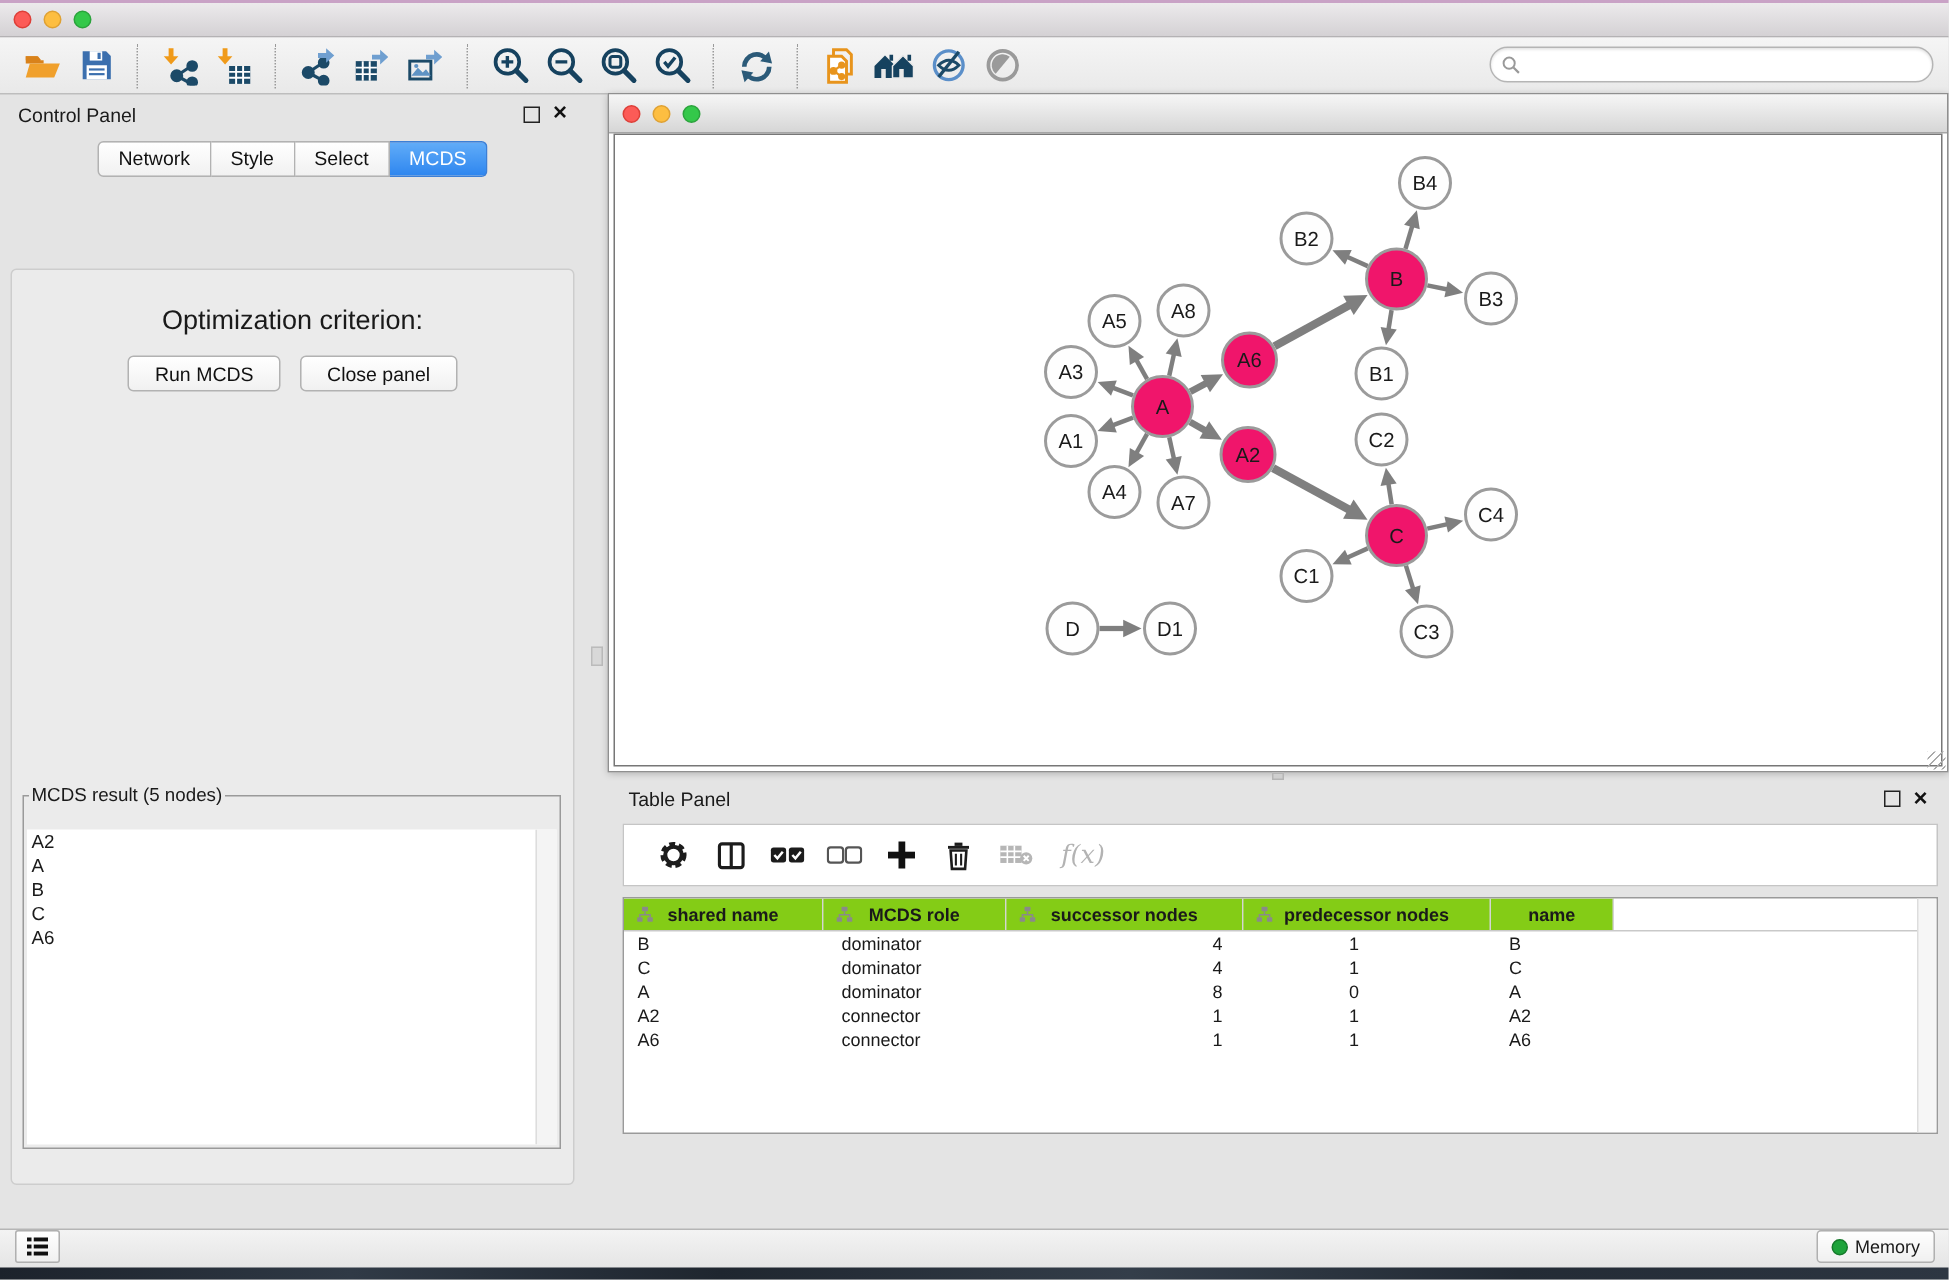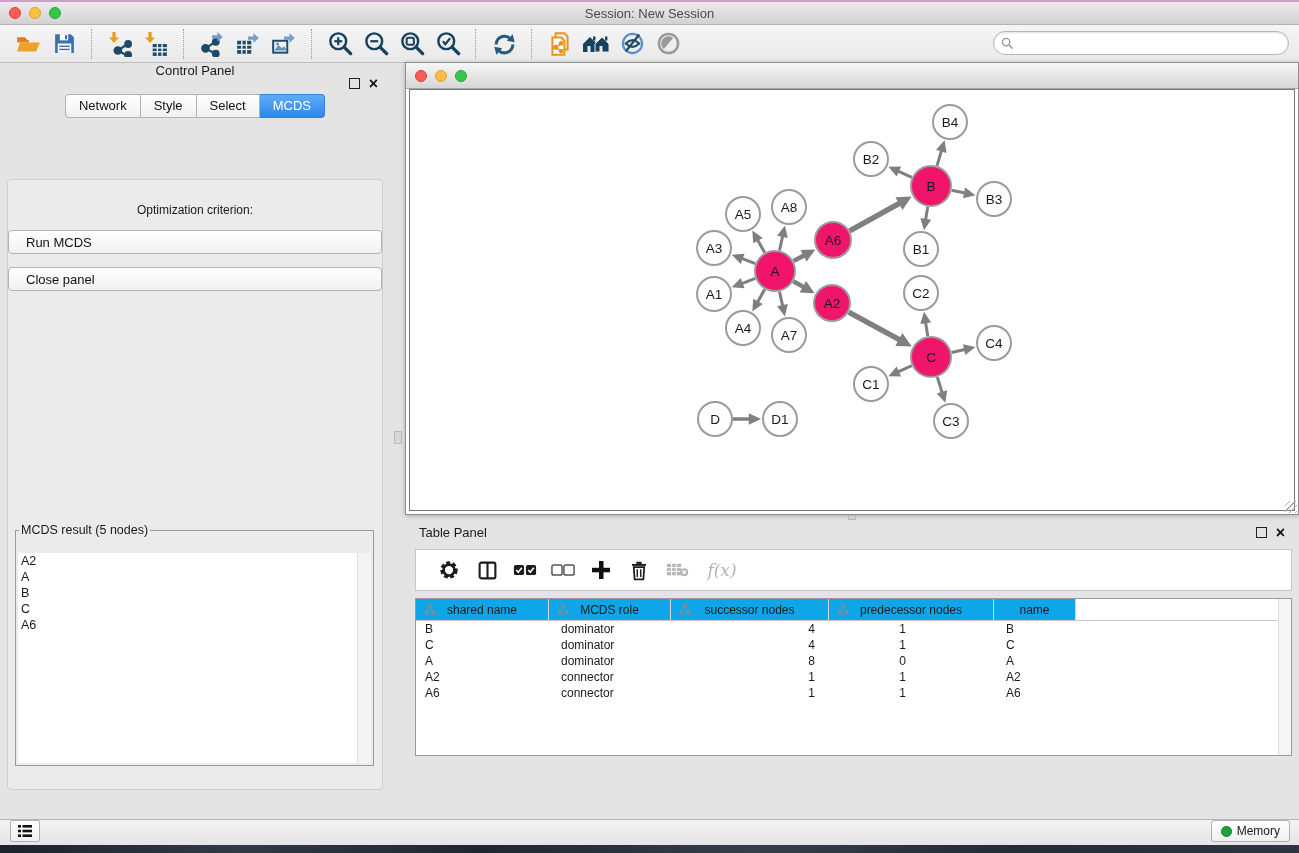--- a/index.html
+++ b/index.html
@@ -31,49 +31,49 @@
   .tsep{width:1px;height:30px;border-left:1px dotted #9a9a9a;margin:0 9px;flex:none;}
   .search-field{
     position:absolute;right:10px;top:6px;width:294px;height:22px;
     background:#fff;border:1px solid #b5b5b5;border-radius:12px;
     box-shadow:inset 0 1px 2px rgba(0,0,0,.12);display:flex;align-items:center;
   }
   .search-field input{border:none;outline:none;background:transparent;flex:1;font-size:12px;margin-right:8px;}
   .search-field svg{margin:0 4px 0 7px;}
   
   .control-panel{position:absolute;left:0;top:63px;width:390px;bottom:33px;}
-  .cp-header{height:26px;display:flex;align-items:center;padding:0 12px;font-size:13px;flex-direction:column;}
+  .cp-header{height:26px;display:flex;align-items:center;padding:0 12px;font-size:13px;}
   .panel-head-icons{margin-left:auto;display:flex;align-items:center;gap:9px;}
   .float-ico{width:9px;height:9px;border:1.6px solid #222;display:inline-block;}
   .close-x{font-size:16px;font-weight:bold;line-height:10px;color:#111;}
   .cp-tabs{display:flex;justify-content:center;position:relative;z-index:2;margin-top:5px;}
   .seg-tab{
     height:22px;line-height:22px;padding:0 13px;font-size:13px;background:linear-gradient(#ffffff,#f1f1f1);
     border:1px solid #b2b2b2;border-left-width:0;color:#111;
   }
   .seg-tab:first-child{border-left-width:1px;border-radius:4px 0 0 4px;}
   .seg-tab:last-child{border-radius:0 4px 4px 0;}
   .seg-tab.active{background:linear-gradient(#61acf8,#2e86ef);border-color:#3c7fd6;color:#fff;}
   .cp-content{
     position:absolute;left:7px;right:7px;top:116px;bottom:30px;
     background:#ebebeb;border:1px solid #cdcdcd;border-radius:4px;
   }
-  .opt-label{text-align:center;margin-top:23px;font-size:12px;}
+  .opt-label{text-align:center;margin-top:23px;font-size:18px;}
   .criterion-select{
     width:312px;height:24px;margin:15px auto 0;background:#fff;border:1px solid #b0b0b0;border-radius:4px;
     position:relative;box-sizing:border-box;display:flex;align-items:center;font-size:13px;
   }
   .criterion-select .val{padding-left:8px;white-space:nowrap;}
   .stepper{
     position:absolute;right:-1px;top:-1px;width:22px;height:24px;border-radius:0 4px 4px 0;
     background:linear-gradient(#6db4f9,#3a8df0);display:flex;flex-direction:column;align-items:center;justify-content:center;gap:2px;
   }
   .chev-up{width:0;height:0;border-left:4px solid transparent;border-right:4px solid transparent;border-bottom:5px solid #fff;}
   .chev-down{width:0;height:0;border-left:4px solid transparent;border-right:4px solid transparent;border-top:5px solid #fff;}
-  .cp-buttons{display:flex;justify-content:center;gap:13px;margin-top:13px;flex-direction:column;}
+  .cp-buttons{display:flex;justify-content:center;gap:13px;margin-top:13px;}
   .mac-btn{
     height:22px;padding:0 17px;font-size:13px;background:linear-gradient(#ffffff,#f1f1f1);
     border:1px solid #b2b2b2;border-radius:4px;display:flex;align-items:center;color:#111;
   }
   .result-fieldset{
     position:absolute;left:7px;right:8px;top:343px;bottom:23px;
     border:1px solid #9a9a9a;margin:0;padding:1px;
   }
   .result-fieldset legend{font-size:12.5px;padding:0 2px;margin-left:2px;}
   .result-list{position:absolute;left:2px;right:2px;top:16px;bottom:2px;background:#fff;overflow:hidden;}
@@ -108,22 +108,22 @@
     display:flex;align-items:center;padding-left:14px;gap:0;box-sizing:border-box;
   }
   .tp-btn{width:38px;height:34px;display:flex;align-items:center;justify-content:center;flex:none;}
   .fx{font-family:"DejaVu Serif",serif;font-style:italic;font-size:17px;color:#b3b3b3;}
   .node-table{
     position:absolute;left:10px;right:7px;top:78px;bottom:64px;background:#fff;border:1px solid #9a9a9a;
     box-sizing:border-box;overflow:hidden;
   }
   .thead{display:flex;height:21px;border-bottom:1px solid #c9c9c9;font-size:12px;}
   .hcell{
-    position:relative;background:#0ea5e9;border-right:1px solid #d4d4d4;box-sizing:border-box;
-    display:flex;align-items:center;justify-content:center;height:21px;flex:none;
+    position:relative;background:#84cc16;border-right:1px solid #d4d4d4;box-sizing:border-box;
+    display:flex;align-items:center;justify-content:center;height:21px;flex:none;font-weight:bold;
   }
   .hcell .hicon{position:absolute;left:8px;top:5px;}
   .trow{display:flex;height:16px;font-size:12px;align-items:center;}
   .tcell{flex:none;box-sizing:border-box;white-space:nowrap;overflow:hidden;}
   .tcell.num{text-align:right;}
   .table-scroll{position:absolute;right:0;top:0;bottom:0;width:12px;background:#f6f6f6;border-left:1px solid #ddd;}
   .tp-tabs{position:absolute;left:0;right:0;bottom:9px;display:flex;justify-content:center;}
   
   .statusbar{
     position:absolute;left:0;bottom:8px;right:0;height:25px;
@@ -145,21 +145,20 @@
 </style>
 </head>
 <body>
 
 <div class="titlebar">
   <div class="traffic">
     <span class="light red"></span>
     <span class="light yellow"></span>
     <span class="light green"></span>
   </div>
-  <div class="title">Session: New Session</div>
 </div>
 
 <div class="toolbar">
   <div class="tbtn">
     <svg width="26" height="26" viewBox="0 0 24 24">
       <path d="M2 6 h7 l2 2.5 h2 v2 H2 Z" fill="#d9821b"></path>
       <path d="M2 19 V8.5 h9.5 L9.5 6 H2 Z" fill="#d9821b"></path>
       <path d="M4.5 10.5 H23 L19.5 19 H2 Z" fill="#f0a02c"></path>
     </svg>
   </div>

